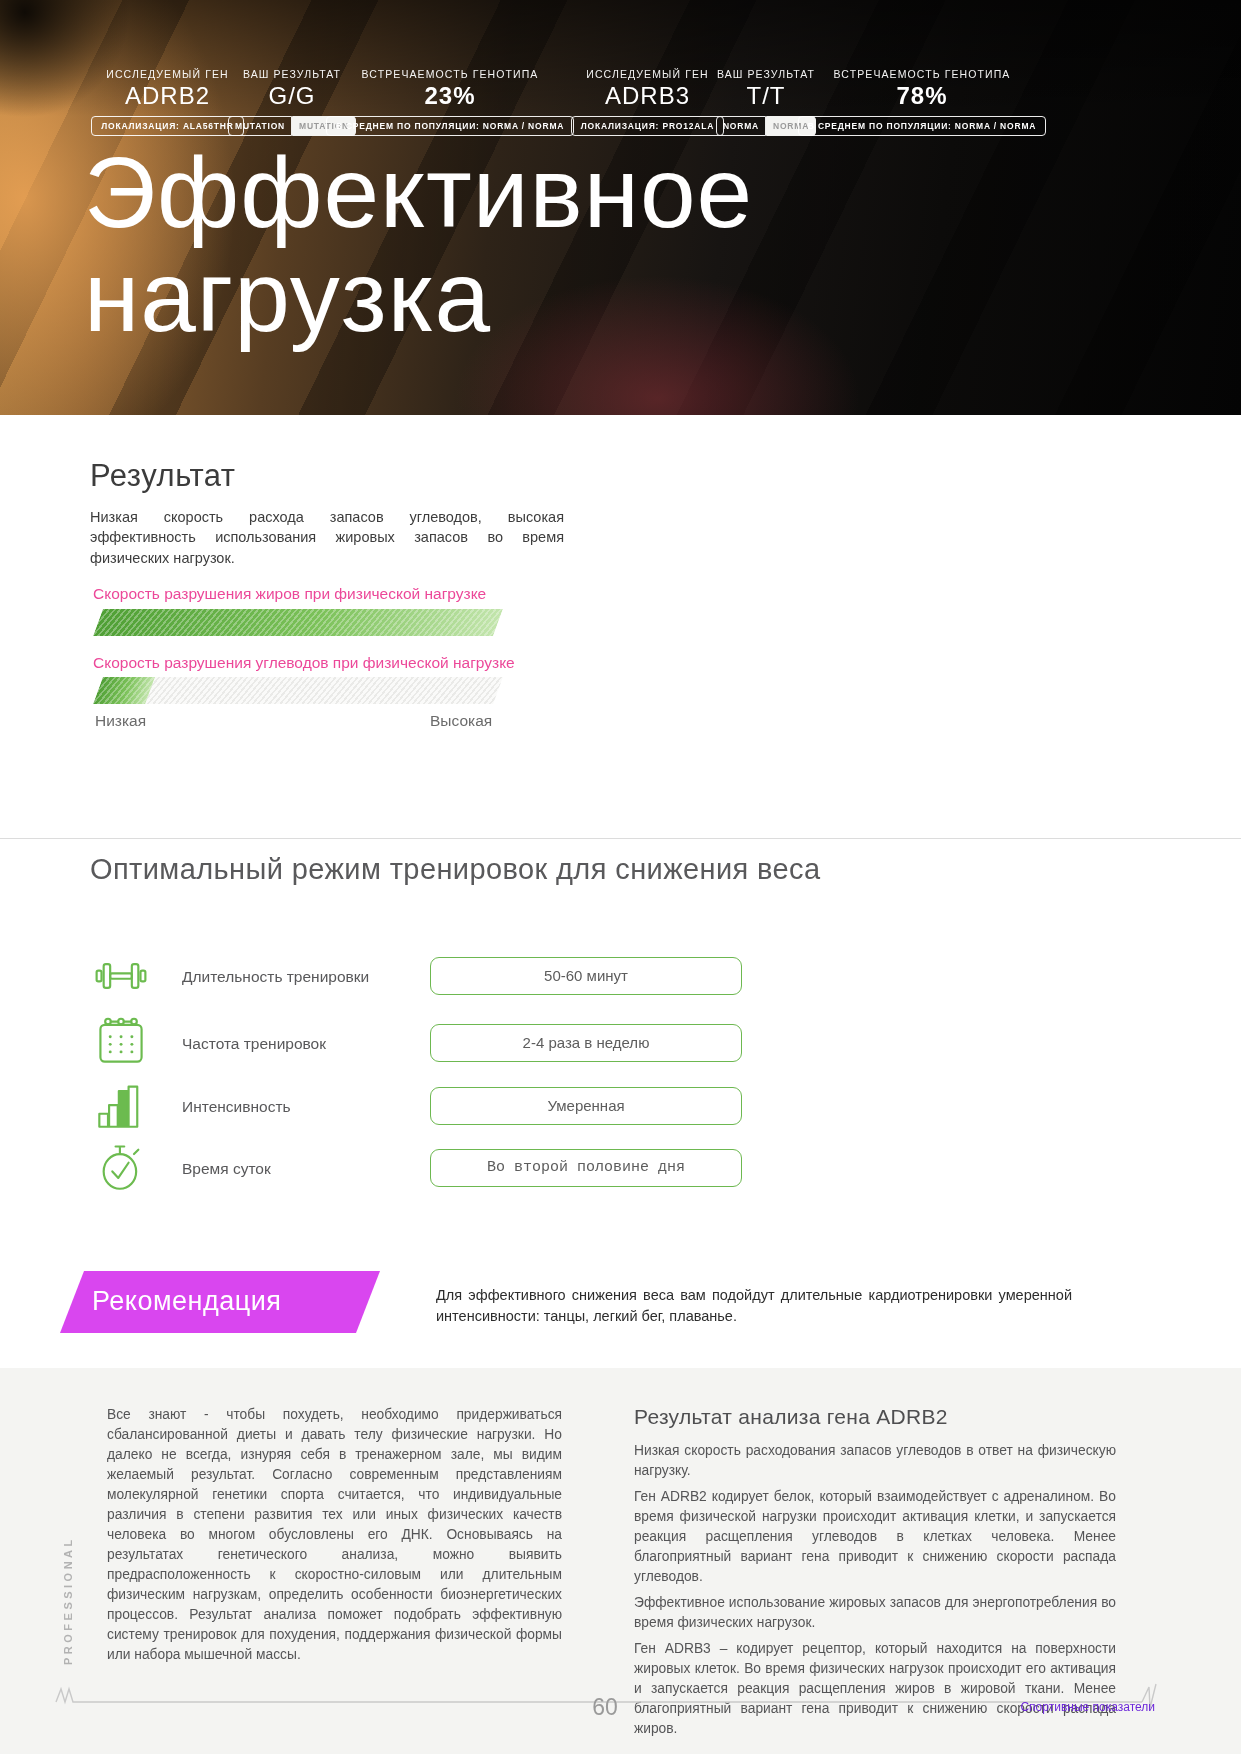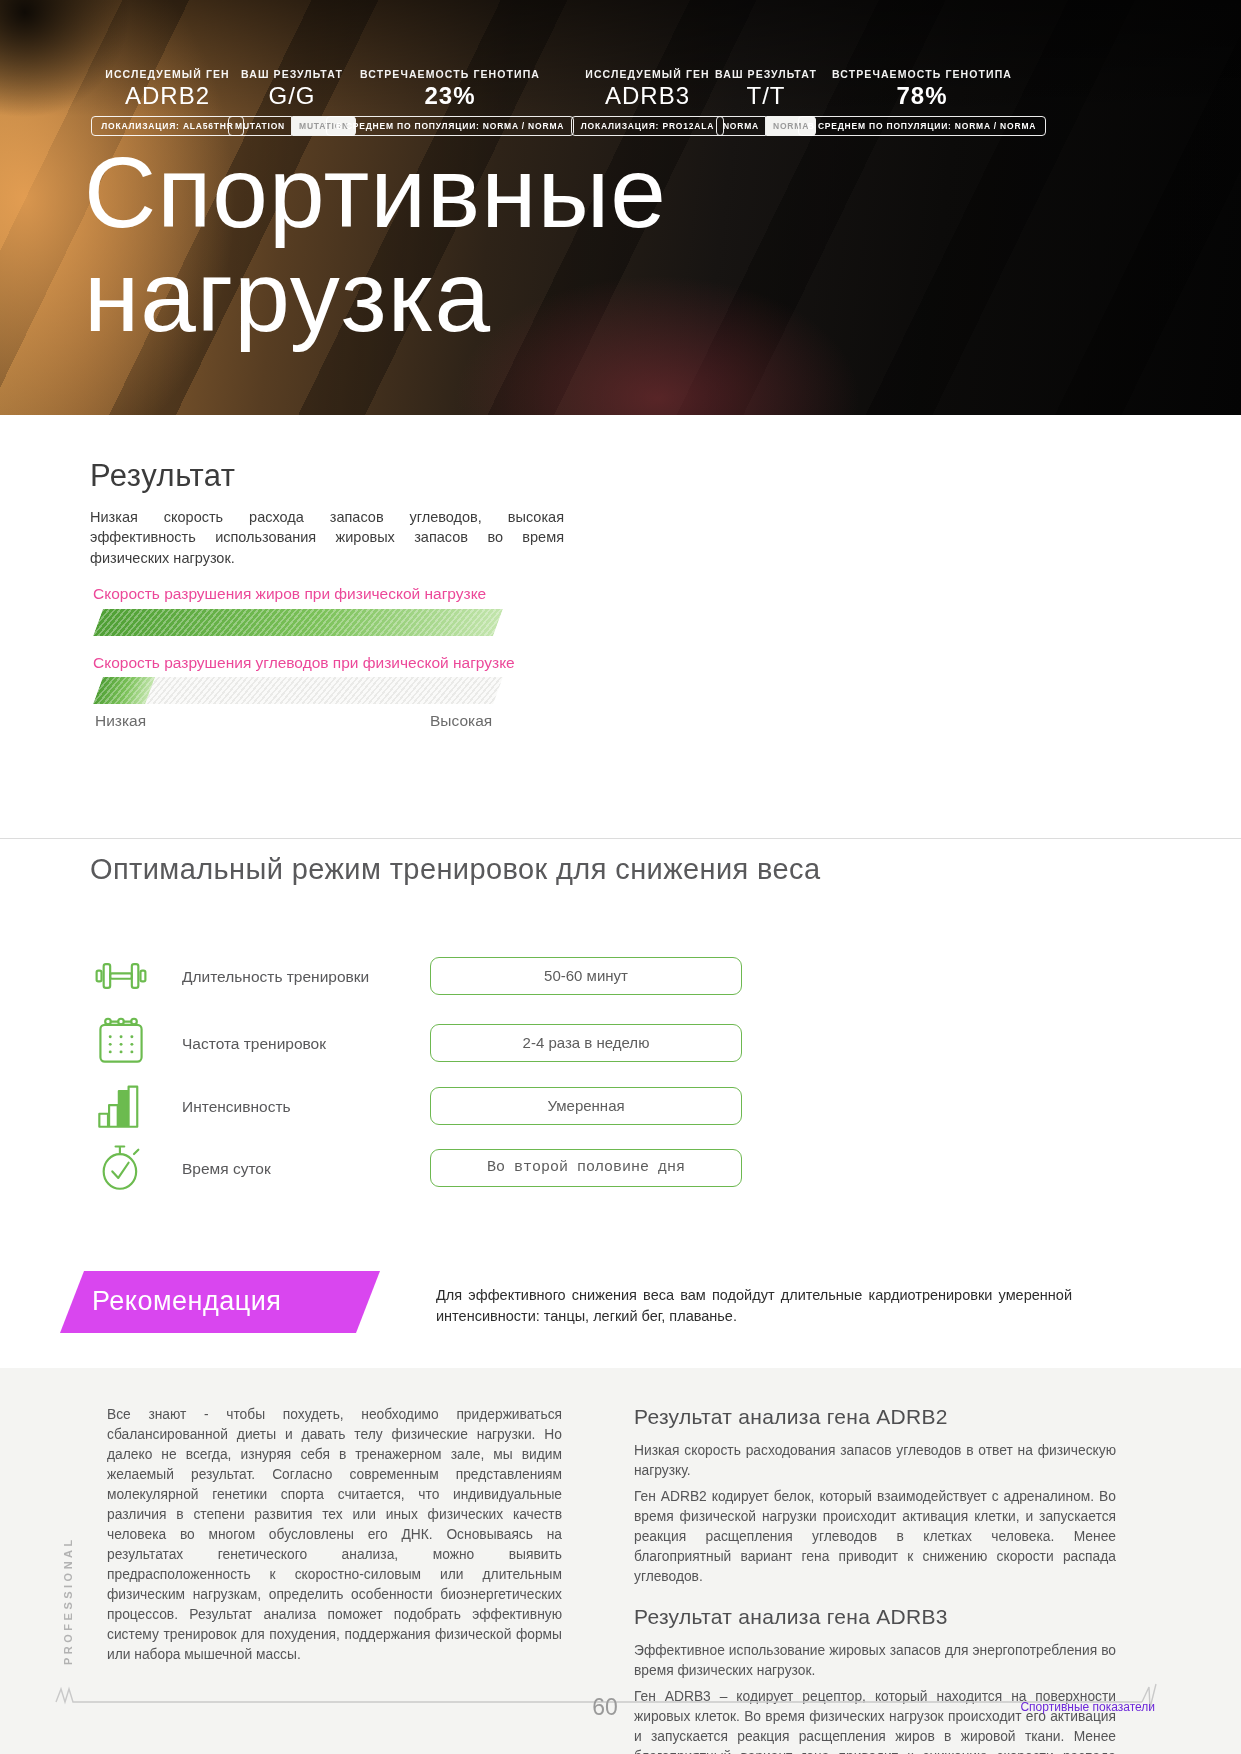--- a/index.html
+++ b/index.html
@@ -21,21 +21,21 @@
       radial-gradient(ellipse 300px 400px at 2% 48%, rgba(243,168,88,.8), rgba(243,168,88,0) 70%),
       radial-gradient(ellipse 280px 170px at 53% 96%, rgba(128,46,52,.6), rgba(128,46,52,0) 72%),
       repeating-linear-gradient(116deg, rgba(0,0,0,0) 0 110px, rgba(0,0,0,.30) 110px 170px),
       linear-gradient(97deg,#a97a3e 0%,#8a5f30 10%,#573d22 24%,#2e2318 40%,#171412 58%,#0c0b0a 75%,#040404 100%);
   }
   .hero-title{
     position:absolute;left:84px;top:140px;color:#ffffff;
     font-size:100px;line-height:104px;font-weight:200;letter-spacing:1px;
   }
   .gcol{position:absolute;top:68px;text-align:center;color:#fff;}
-  .glabel{font-size:10.5px;letter-spacing:1.1px;font-weight:700;opacity:.95;}
+  .glabel{font-size:10.5px;letter-spacing:1.1px;font-weight:400;opacity:.95;}
   .gvalue{margin-top:2px;font-size:24px;font-weight:400;letter-spacing:1px;}
   .gvalue.thin{font-weight:300;}
   .gvalue.bold{font-weight:700;}
   .gbadges{margin-top:6px;display:flex;justify-content:center;}
   .badge{
     display:inline-block;border:1px solid rgba(255,255,255,.92);border-radius:4px;
     padding:4px 9px;font-size:8.5px;letter-spacing:.8px;color:#fff;font-weight:700;white-space:nowrap;
   }
   .pair{display:flex;}
   .pair .half{
@@ -158,21 +158,21 @@
 
     <div class="gcol" style="left:823px;width:198px;">
       <div class="glabel">ВСТРЕЧАЕМОСТЬ ГЕНОТИПА</div>
       <div class="gvalue bold">78%</div>
       <div class="gbadges">
           <span class="badge">В СРЕДНЕМ ПО ПОПУЛЯЦИИ: NORMA / NORMA</span>
         </div>
     </div>
 
     <div class="hero-title">
-      <div>Спортивные</div>
+      <div>Эффективное</div>
       <div>нагрузка</div>
     </div>
   </div>
 
   <div class="h-result">Результат</div>
   <div class="result-summary">Низкая скорость расхода запасов углеводов, высокая эффективность использования жировых запасов во время физических нагрузок.</div>
 
   <div class="bar-label" style="top:585px;">Скорость разрушения жиров при физической нагрузке</div>
   <div class="bar" style="top:609px;">
     <div class="bar-fill" style="width: 100%;"></div>
@@ -257,21 +257,20 @@
   <div class="side-vert">PROFESSIONAL</div>
 
   <div class="col left">
     <p>Все знают - чтобы похудеть, необходимо придерживаться сбалансированной диеты и давать телу физические нагрузки. Но далеко не всегда, изнуряя себя в тренажерном зале, мы видим желаемый результат. Согласно современным представлениям молекулярной генетики спорта считается, что индивидуальные различия в степени развития тех или иных физических качеств человека во многом обусловлены его ДНК. Основываясь на результатах генетического анализа, можно выявить предрасположенность к скоростно-силовым или длительным физическим нагрузкам, определить особенности биоэнергетических процессов. Результат анализа поможет подобрать эффективную систему тренировок для похудения, поддержания физической формы или набора мышечной массы.</p>
   </div>
 
   <div class="col right">
     <h3>Результат анализа гена ADRB2</h3>
     <p>Низкая скорость расходования запасов углеводов в ответ на физическую нагрузку.</p>
     <p>Ген ADRB2 кодирует белок, который взаимодействует с адреналином. Во время физической нагрузки происходит активация клетки, и запускается реакция расщепления углеводов в клетках человека. Менее благоприятный вариант гена приводит к снижению скорости распада углеводов.</p>
-    <h3 class="second">Результат анализа гена ADRB3</h3>
     <p>Эффективное использование жировых запасов для энергопотребления во время физических нагрузок.</p>
     <p>Ген ADRB3 – кодирует рецептор, который находится на поверхности жировых клеток. Во время физических нагрузок происходит его активация и запускается реакция расщепления жиров в жировой ткани. Менее благоприятный вариант гена приводит к снижению скорости распада жиров.</p>
   </div>
 
   <svg class="footer-line" width="1241" height="46">
     <path d="M56,30 l5,-13 l4,13 l4,-13 l4,13 H1142" stroke="#c9c9c9" fill="none" stroke-width="1.4"></path>
     <path d="M1142,30 l7,-15 l1,21 l6,-24" stroke="#c9c9c9" fill="none" stroke-width="1.4"></path>
   </svg>
   <div class="page-num">60</div>
   <div class="footer-section">Спортивные показатели</div>

